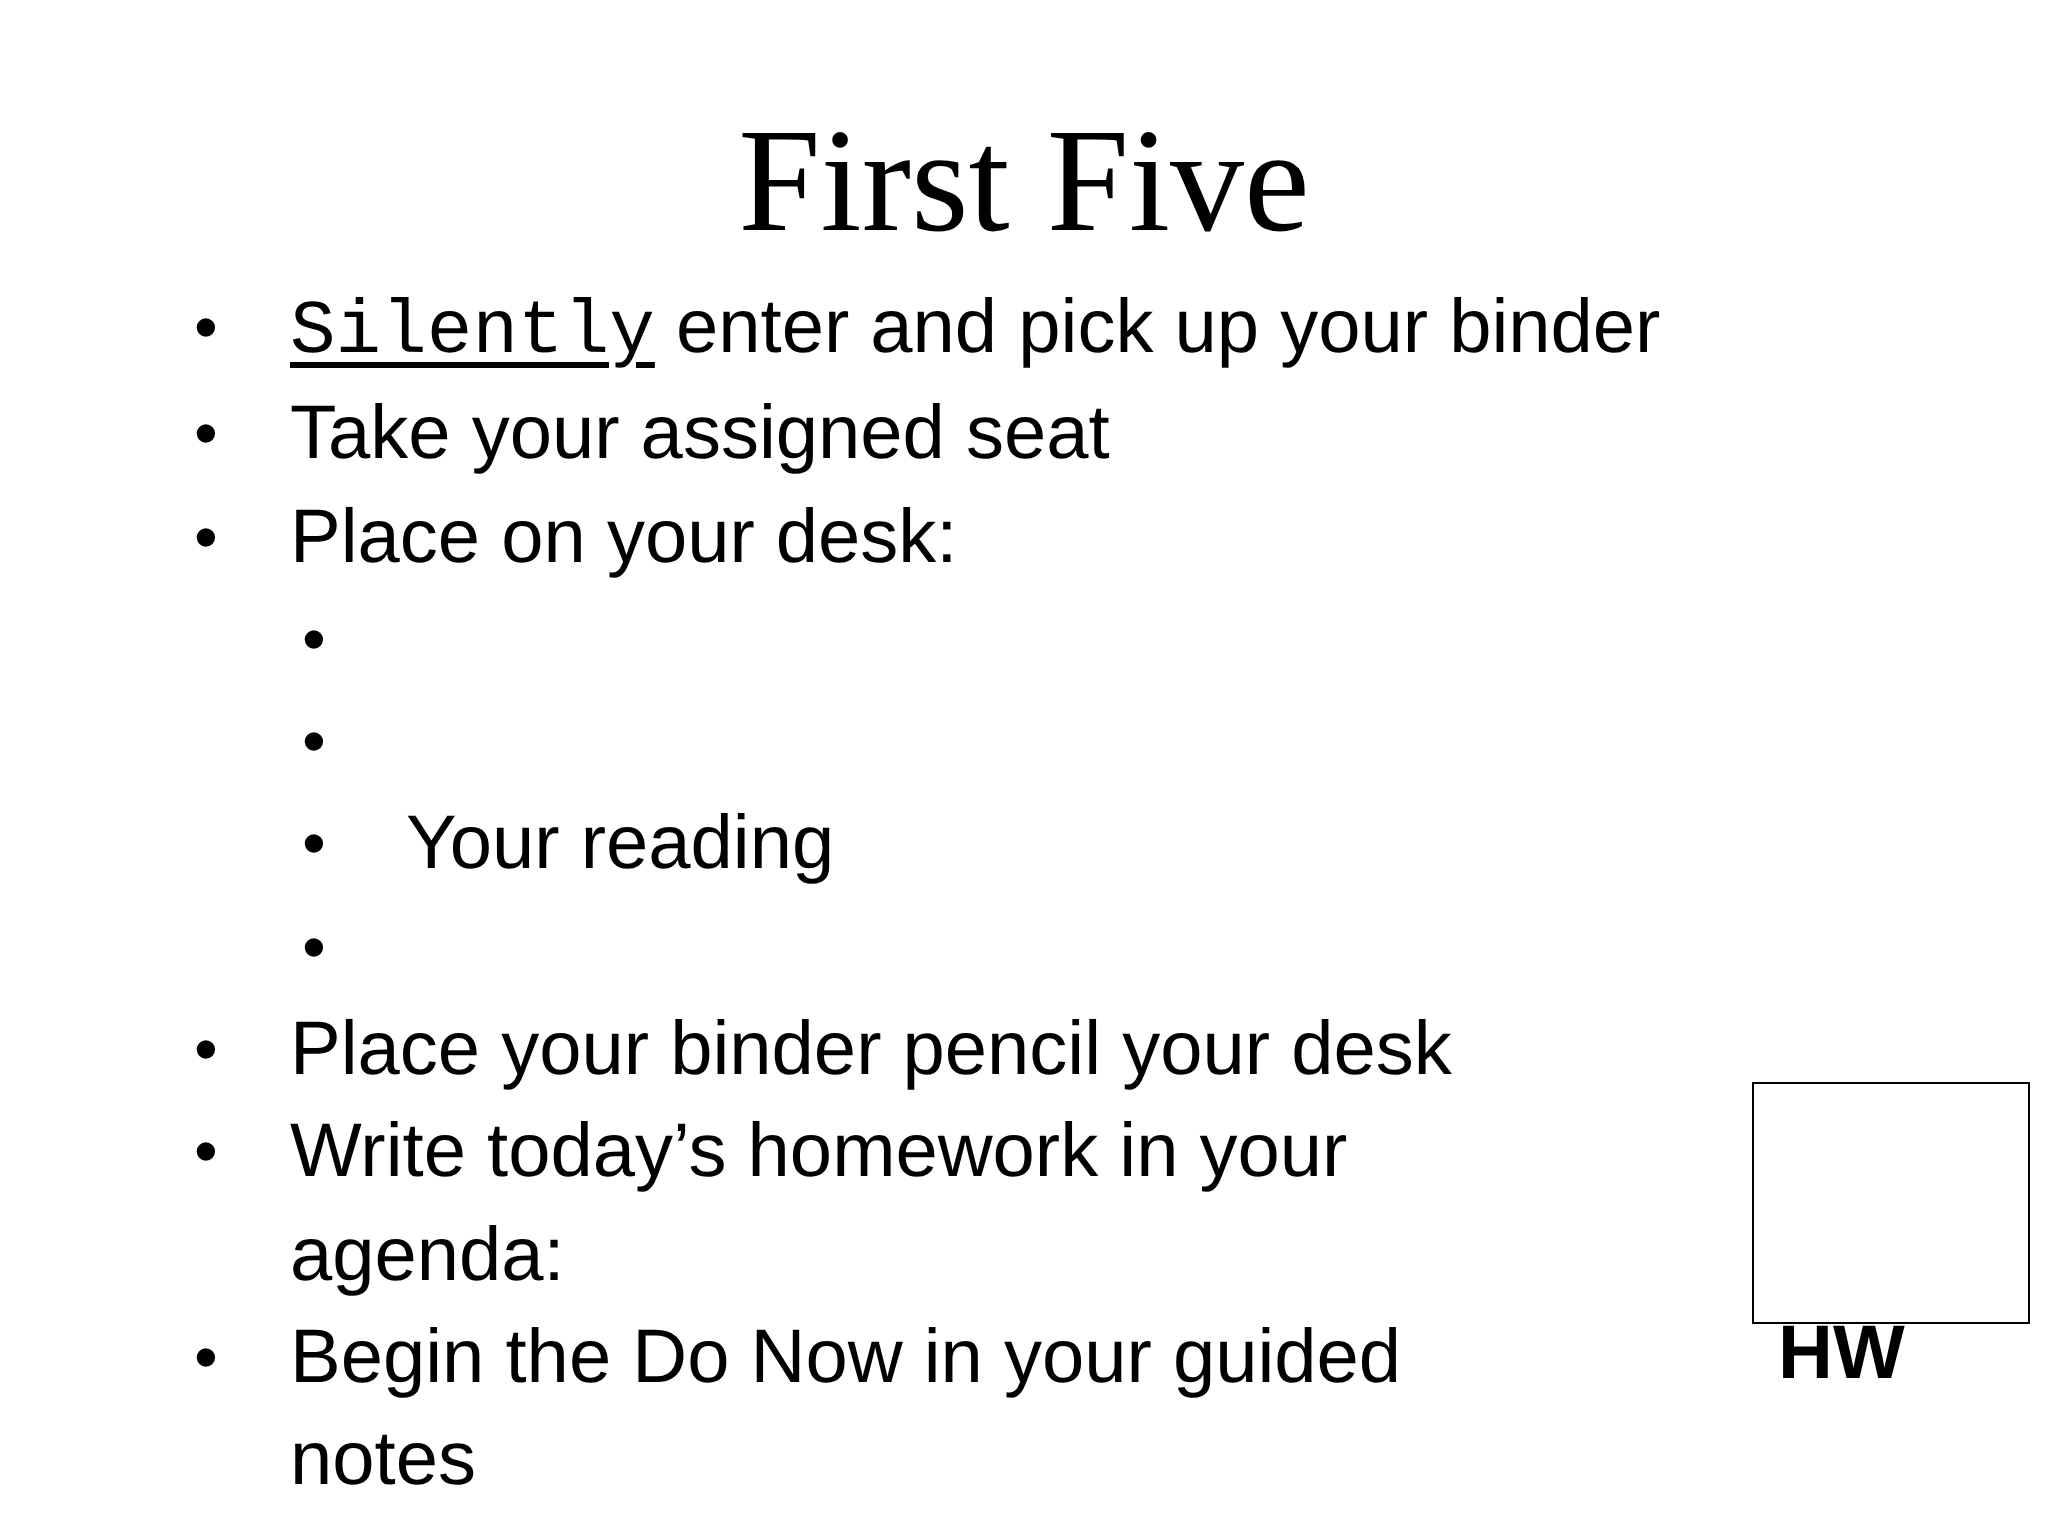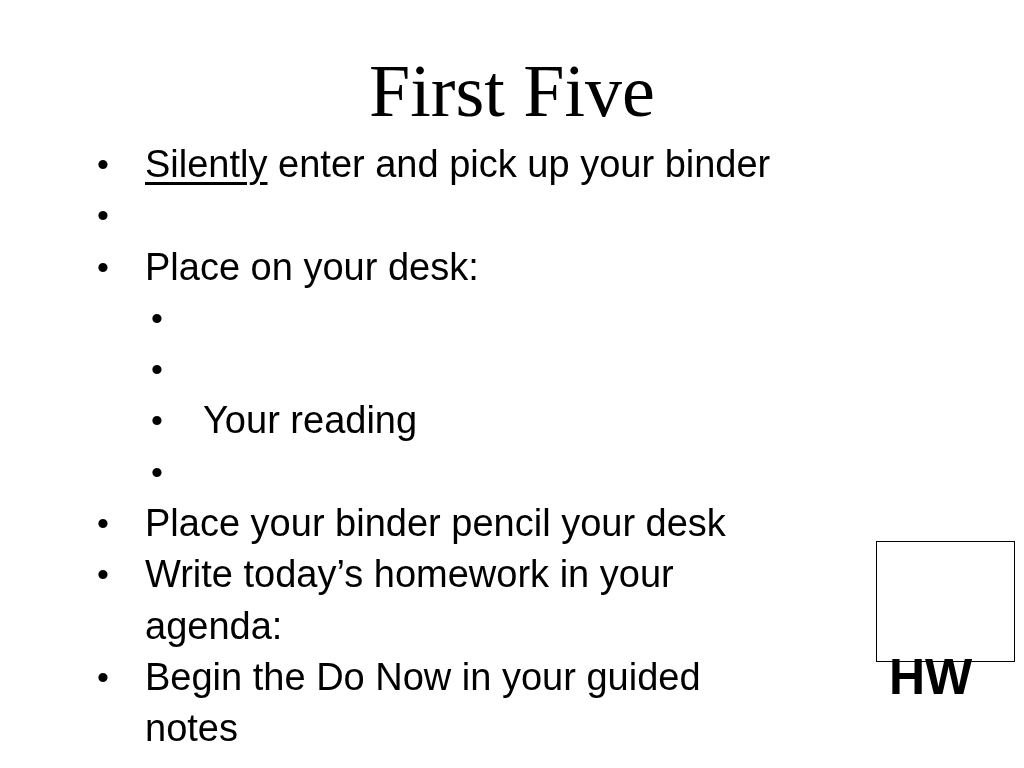--- a/index.html
+++ b/index.html
@@ -46,53 +46,54 @@
     flex: 0 0 auto;
     display: inline-block;
     font-size: 34px;
     line-height: 51.3px;
   }
   .li.l1 .bullet { width: 48px; }
   .li.l2 .bullet { width: 52px; }
   .li .txt {
     white-space: pre;
   }
-  .u { text-decoration: underline; text-underline-offset: 5px; text-decoration-thickness: 2.5px; }
+  .u { text-decoration: underline; text-underline-offset: 5px; text-decoration-thickness: 2.5px; font-family: Liberation Mono, monospace; }
   .hw-badge {
     position: absolute;
     left: 876px;
     top: 541px;
     width: 139px;
     height: 121px;
     border: 1.5px solid #000000;
     box-sizing: border-box;
     background: #ffffff;
     padding: 8px 0 0 12px;
     font-weight: bold;
-    font-size: 50px;
+    font-size: 38px;
     line-height: 51px;
     white-space: pre;
   }
 </style>
 </head>
 <body>
 
 <div class="stage">
 
   <div class="slide-title">First Five</div>
 
   <div class="bullet-list">
 
     <div class="li l1">
       <span class="bullet">•</span>
       <span class="txt"><span class="u">Silently</span><span> enter and pick up your binder</span></span>
     </div>
 
     <div class="li l1">
       <span class="bullet">•</span>
+      <span class="txt">Take your assigned seat</span>
     </div>
 
     <div class="li l1">
       <span class="bullet">•</span>
       <span class="txt">Place on your desk:</span>
     </div>
 
     <div class="li l2">
       <span class="bullet">•</span>
     </div>

